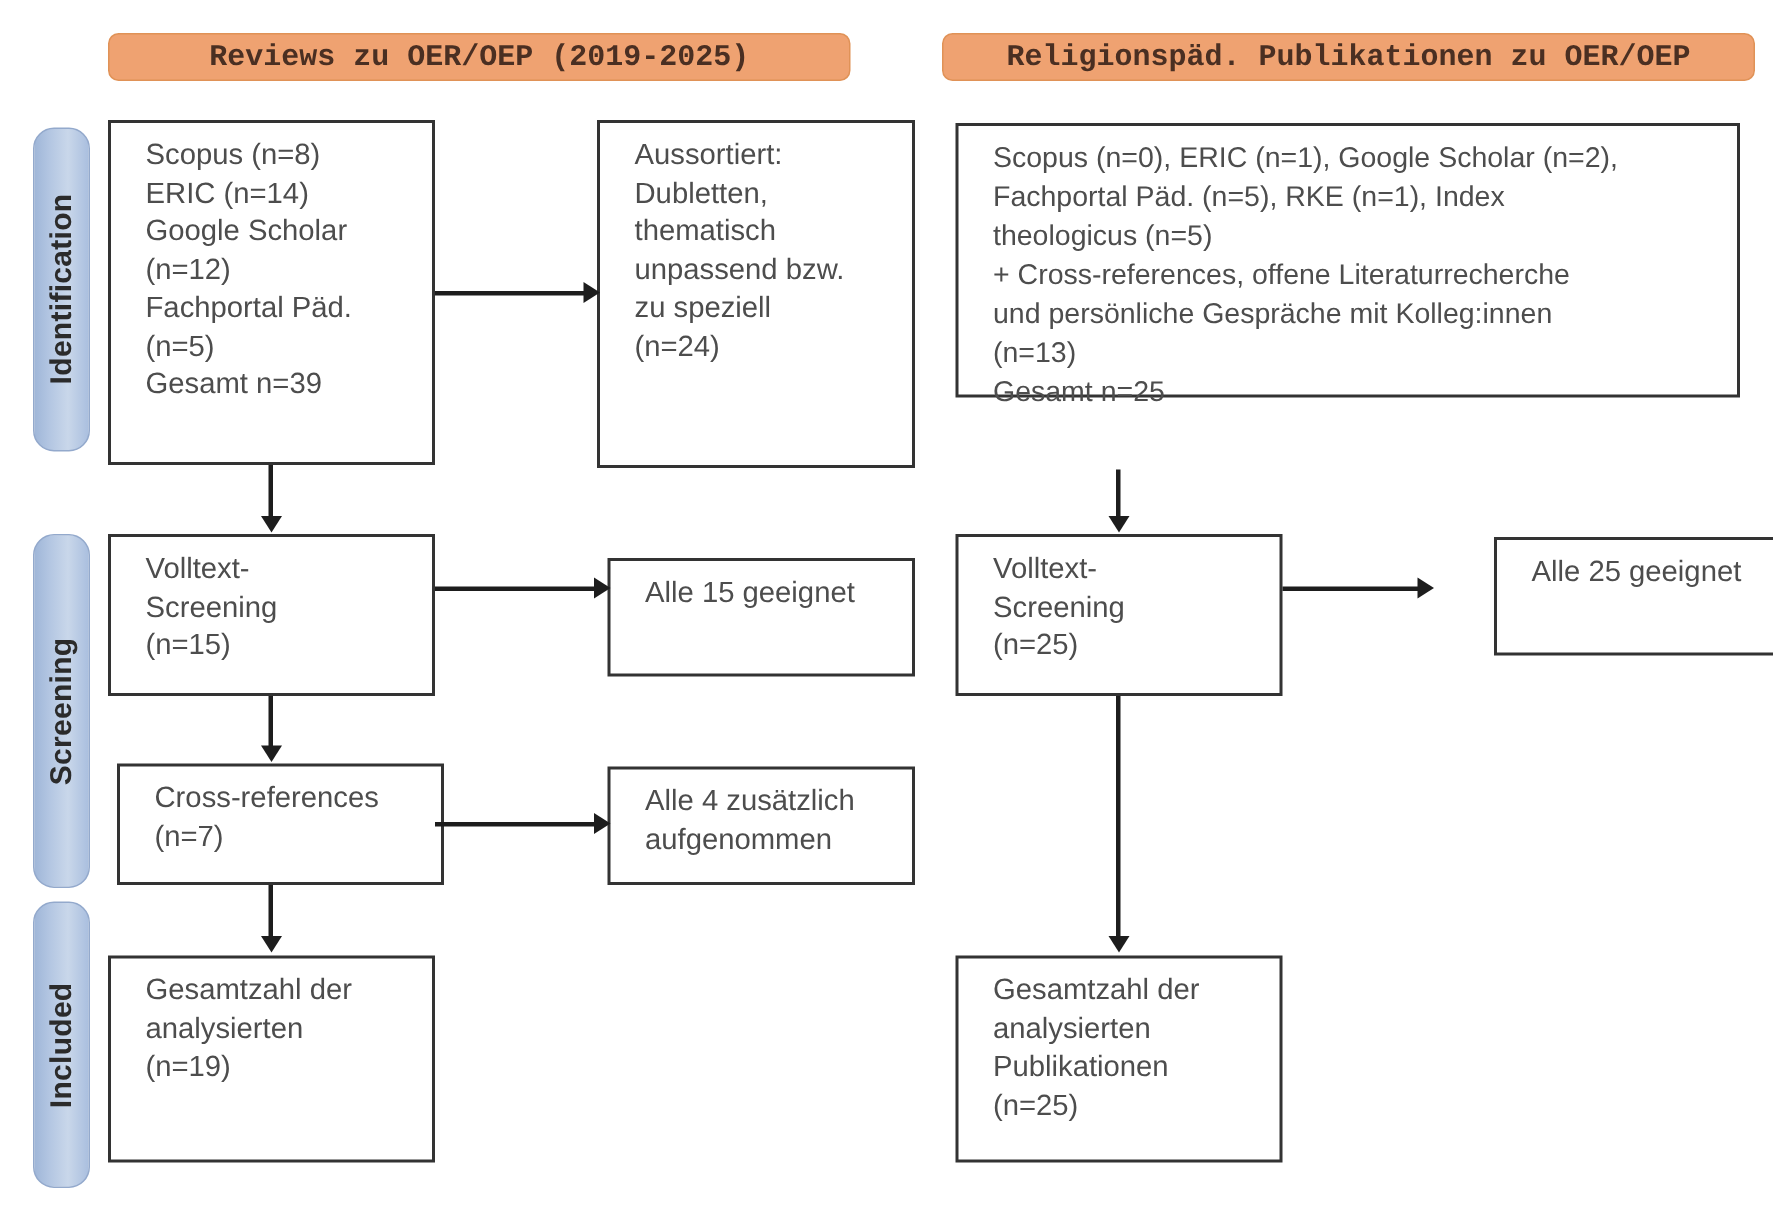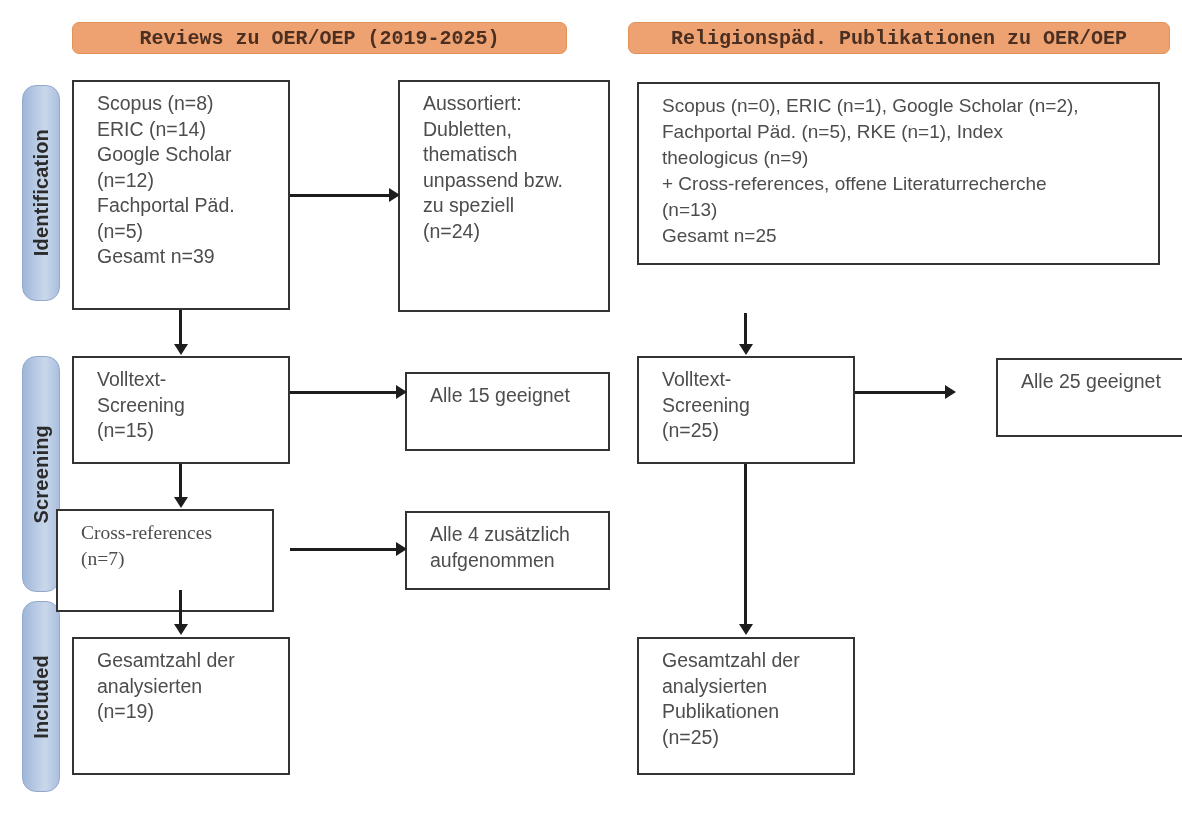--- a/index.html
+++ b/index.html
@@ -124,41 +124,42 @@
   <div class="flow-box" style="left:72px;top:356px;width:218px;height:108px;">
     <span class="line">Volltext-</span>
     <span class="line">Screening</span>
     <span class="line">(n=15)</span>
   </div>
 
   <div class="flow-box" style="left:405px;top:344px;width:205px;height:79px;margin-top:28px;">
     <span class="line">Alle 15 geeignet</span>
   </div>
 
-  <div class="flow-box" style="left:56px;top:509px;width:218px;height:103px;font-family:Liberation Serif, serif;">
+  <div class="flow-box" style="left:78px;top:509px;width:218px;height:81px;">
     <span class="line">Cross-references</span>
     <span class="line">(n=7)</span>
   </div>
 
   <div class="flow-box" style="left:405px;top:511px;width:205px;height:79px;">
     <span class="line">Alle 4 zusätzlich</span>
     <span class="line">aufgenommen</span>
   </div>
 
   <div class="flow-box" style="left:72px;top:637px;width:218px;height:138px;">
     <span class="line">Gesamtzahl der</span>
     <span class="line">analysierten</span>
     <span class="line">(n=19)</span>
   </div>
 
   <div class="flow-box wide" style="left:637px;top:82px;width:523px;height:183px;">
     <span class="line">Scopus (n=0), ERIC (n=1), Google Scholar (n=2),</span>
     <span class="line">Fachportal Päd. (n=5), RKE (n=1), Index</span>
-    <span class="line">theologicus (n=9)</span>
+    <span class="line">theologicus (n=5)</span>
     <span class="line">+ Cross-references, offene Literaturrecherche</span>
+    <span class="line">und persönliche Gespräche mit Kolleg:innen</span>
     <span class="line">(n=13)</span>
     <span class="line">Gesamt n=25</span>
   </div>
 
   <div class="flow-box" style="left:637px;top:356px;width:218px;height:108px;">
     <span class="line">Volltext-</span>
     <span class="line">Screening</span>
     <span class="line">(n=25)</span>
   </div>
 

